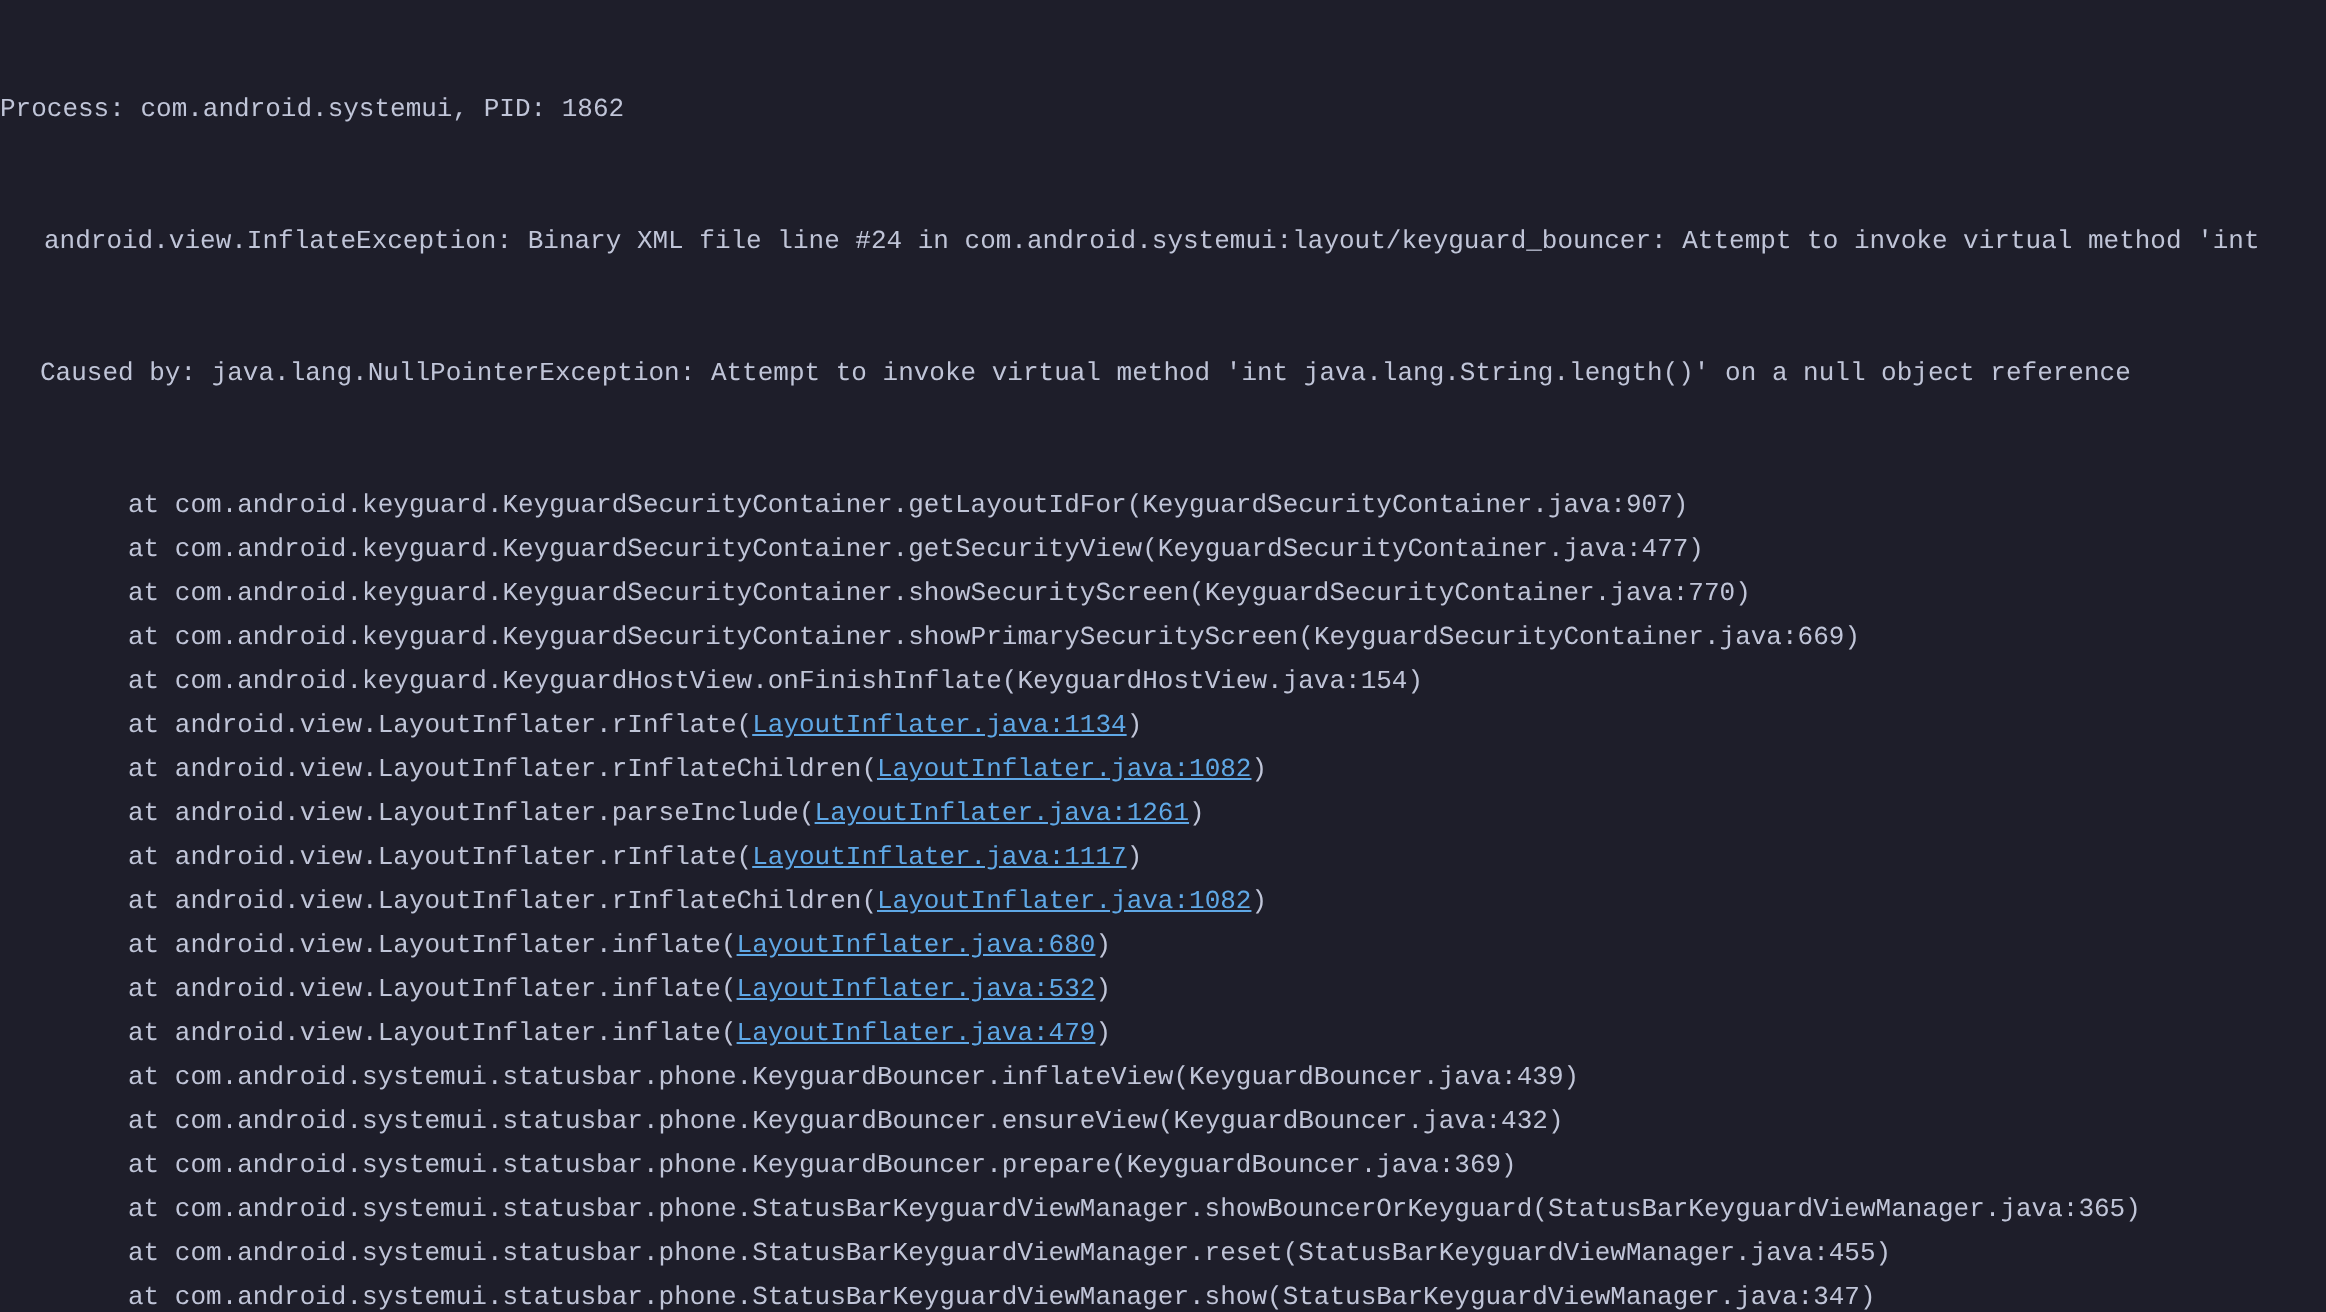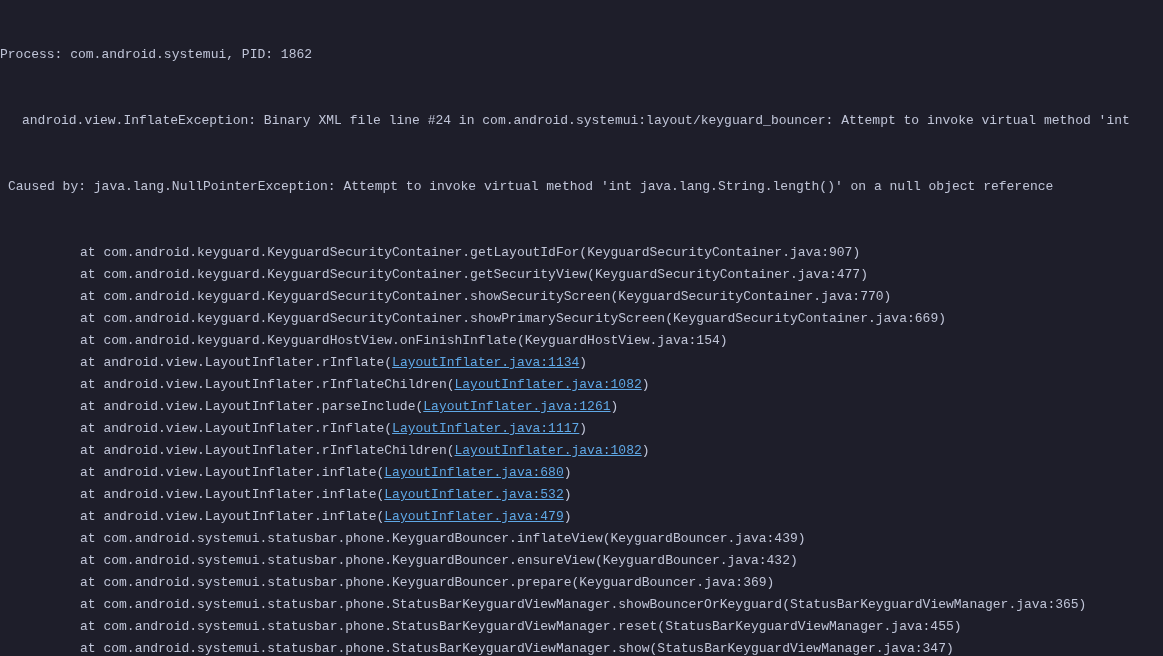--- a/index.html
+++ b/index.html
@@ -16,22 +16,22 @@
     padding: 0 0 6px 0;
     white-space: pre;
     position: relative;
   }
   .line {
     white-space: pre;
     color: #c0c5d8;
   }
   .process-line { color: #c0c5d8; }
   .exc-line { color: #c0c5d8; padding-left: 22px; }
-  .caused-line { color: #c0c5d8; padding-left: 8px; }
-  .at-line { padding-left: 80px; }
+  .caused-line { color: #c0c5d8; padding-left: 20px; }
+  .at-line { padding-left: 64px; }
   .at-kw { color: #c0c5d8; }
   .frame { color: #c0c5d8; }
   .paren { color: #c0c5d8; }
   .loc { color: #c0c5d8; }
   .link { color: #5fa8e6; text-decoration: underline; cursor: pointer; text-align: center; }
 </style>
 </head>
 <body>
 
 <div class="log-container">

